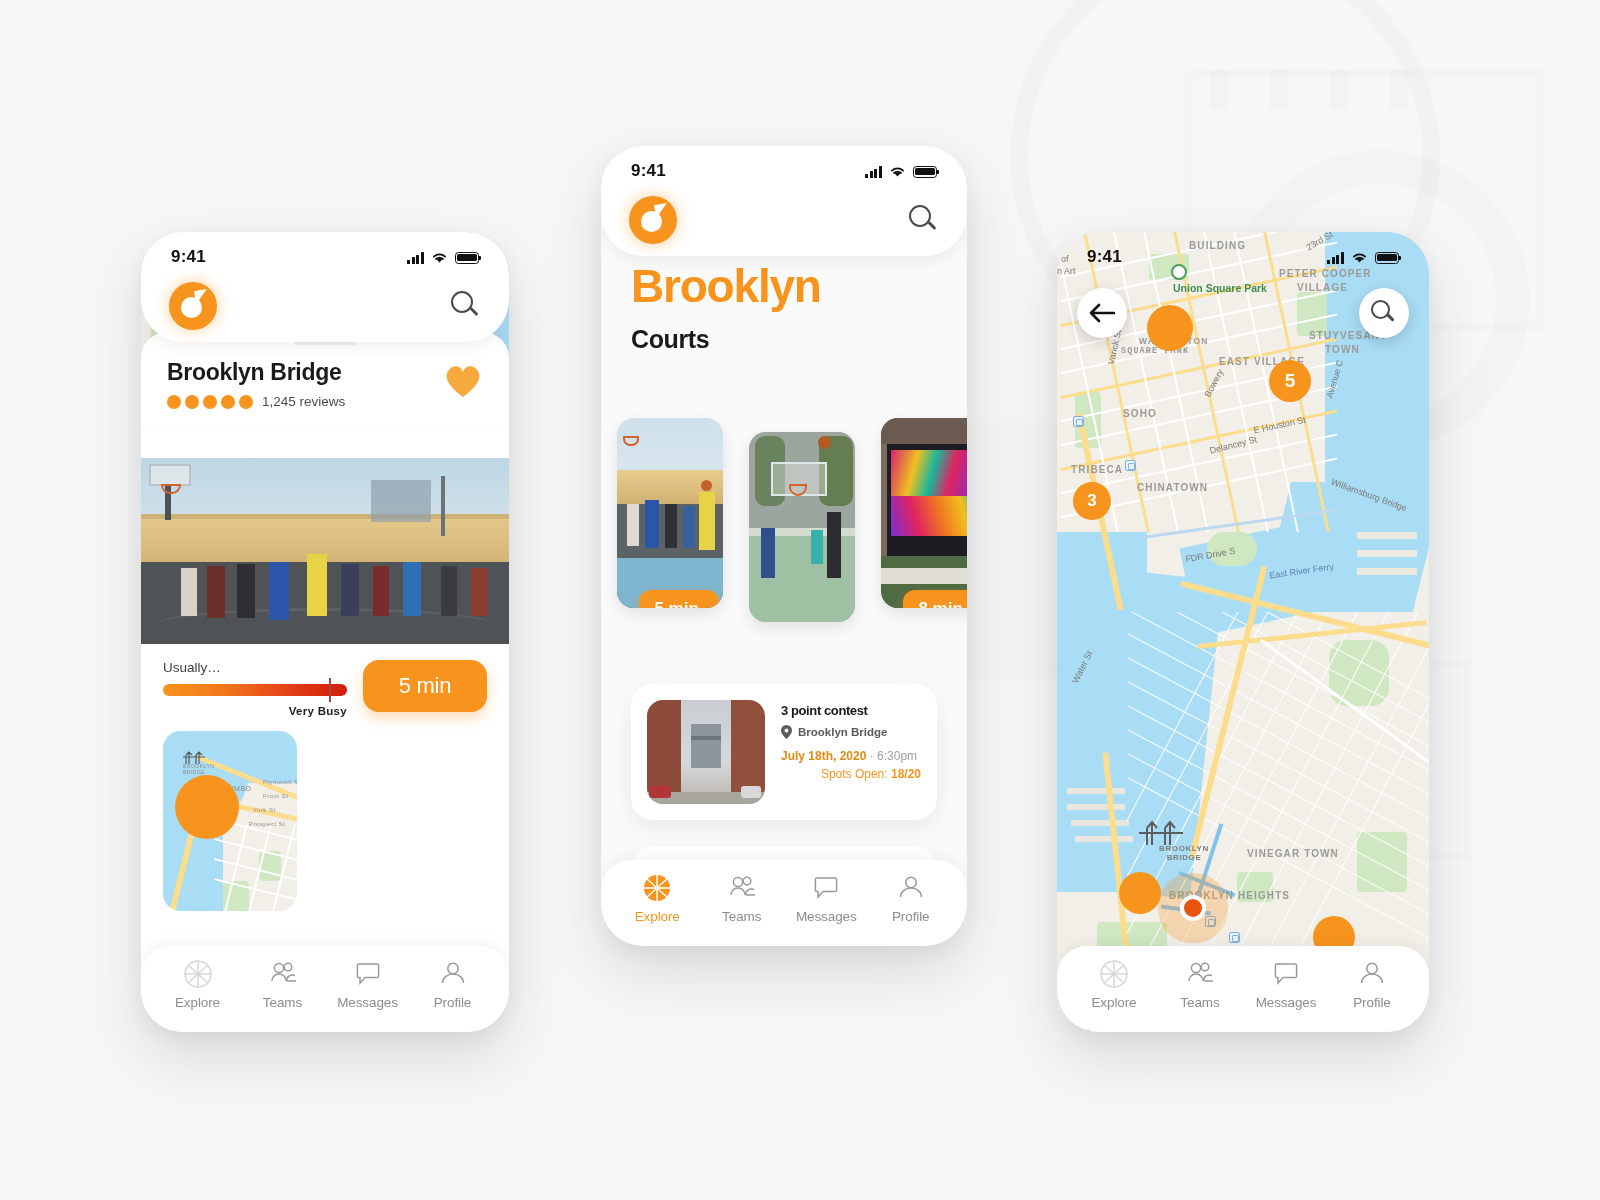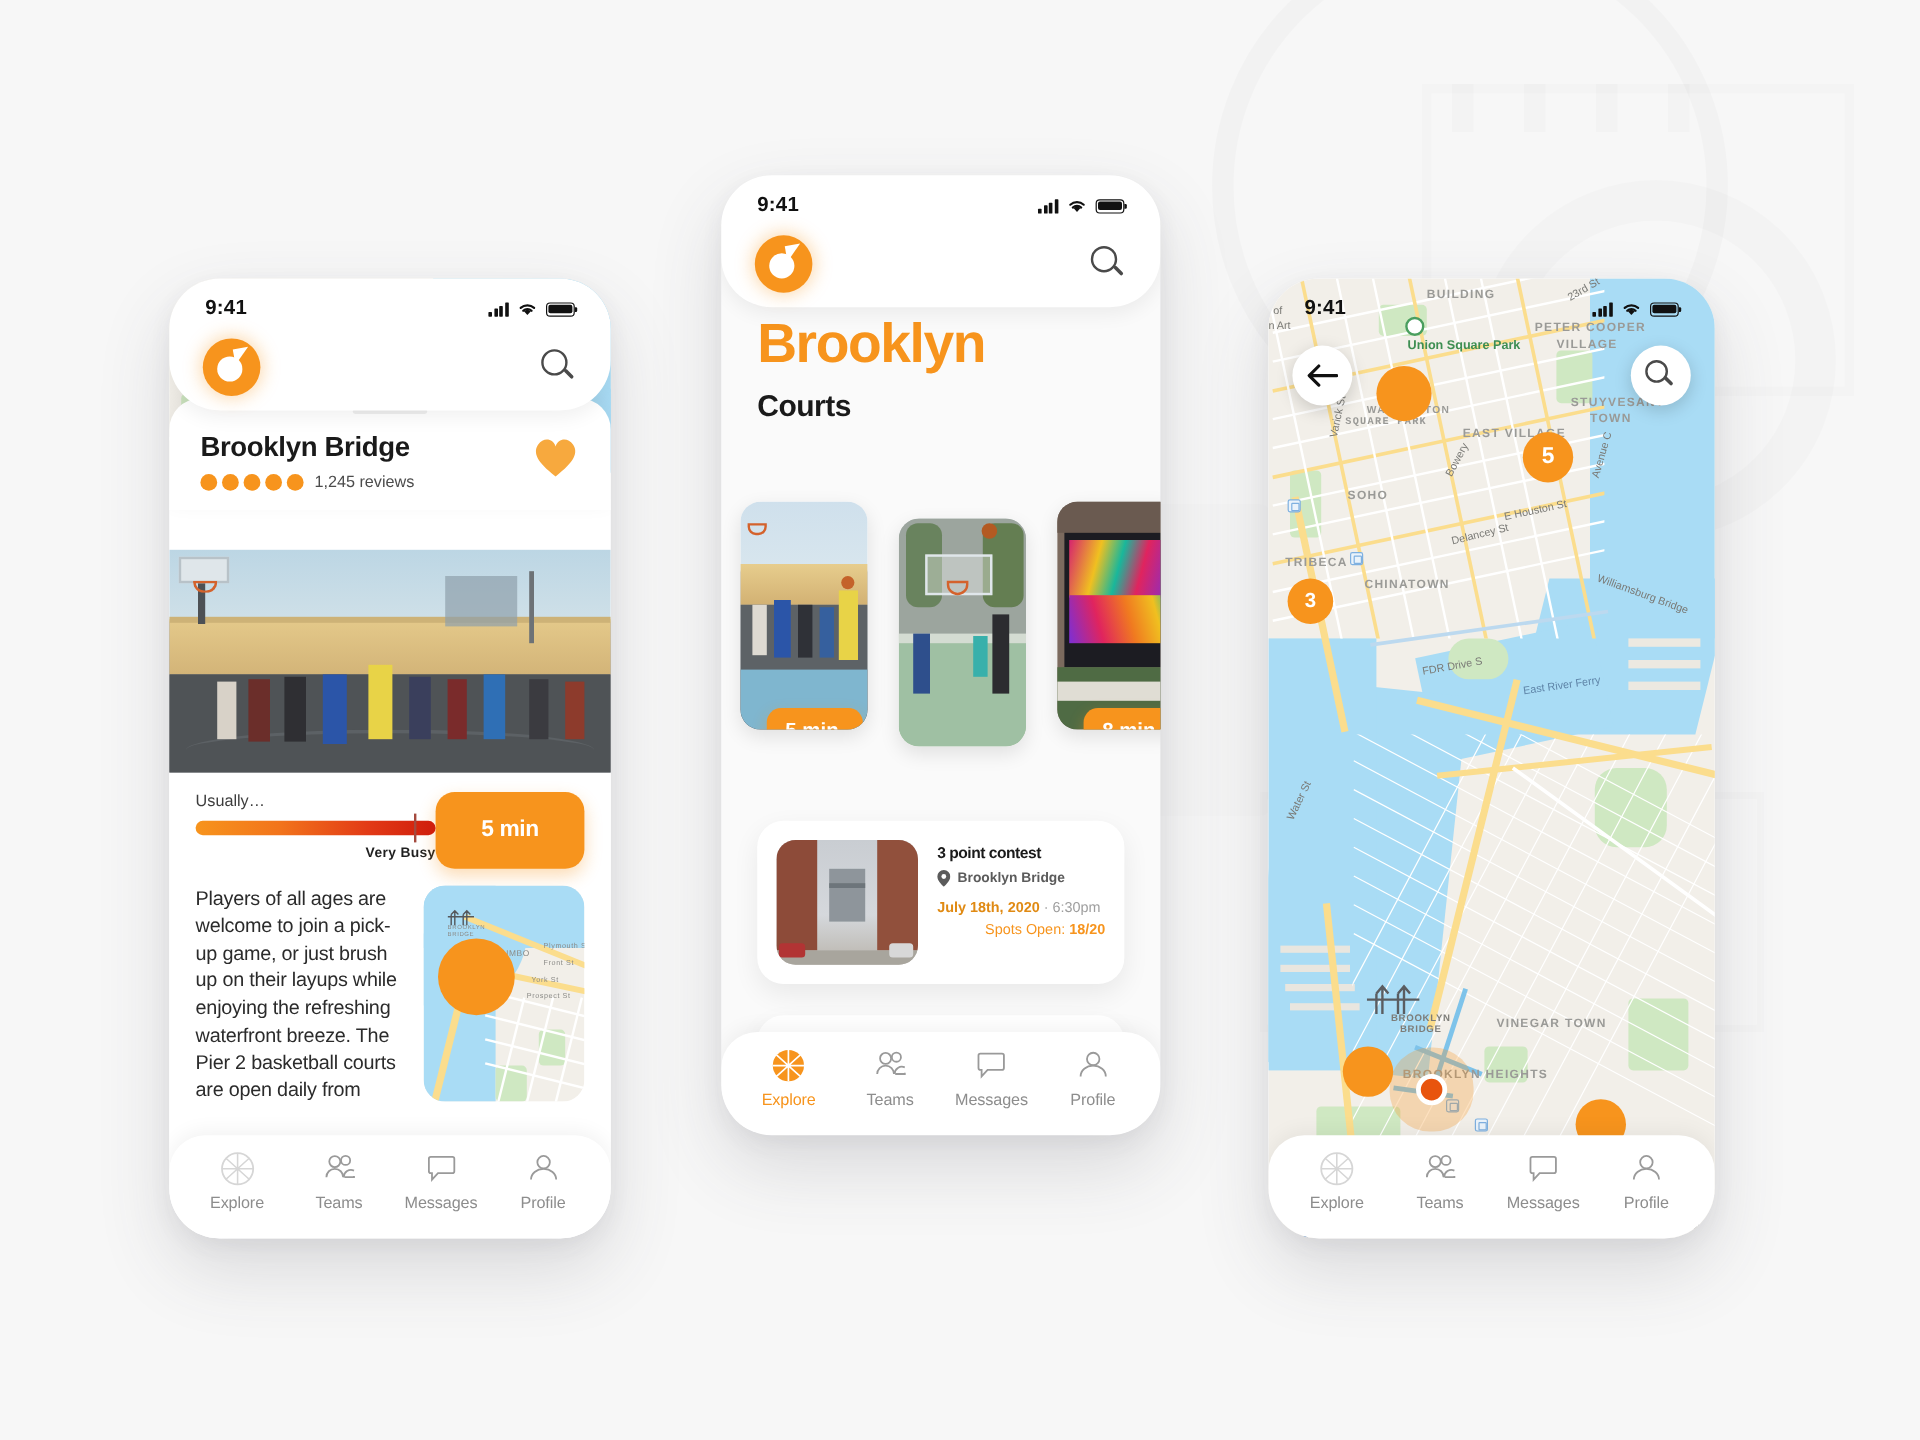--- a/index.html
+++ b/index.html
@@ -119,33 +119,33 @@
   .dots { display:flex; gap:4px; }
   .dots i { width:14px; height:14px; border-radius:50%; background:#F7941D; display:block; }
   .dc-rev { font-size:13.5px; color:#4c4c4c; }
   .heart { width:40px; height:36px; position:relative; flex:none; margin-top:4px; }
   .heart svg { width:100%; height:100%; display:block; }
 
   .court-photo { position:absolute; left:0; top:226px; width:100%; height:186px;
                  overflow:hidden; }
   .info-panel { position:absolute; left:0; top:412px; width:100%; bottom:0; background:#fff; }
 
-  .busy-row { display:flex; align-items:flex-start; padding:16px 22px 0 22px; }
+  .busy-row { display:flex; align-items:flex-start; gap:16px; padding:16px 22px 0 22px; }
   .busy-left { flex:1; }
   .busy-cap { font-size:13.5px; color:#3d3d3d; }
   .busy-bar { height:12px; border-radius:7px; margin-top:9px; position:relative;
     background:linear-gradient(90deg,#F7941D 0%,#F2741B 35%,#E23A16 72%,#CF1D0C 100%); }
   .busy-mark { position:absolute; right:16px; top:-6px; width:1.6px; height:24px;
                background:#a4493e; }
   .busy-lbl { font-size:11.5px; font-weight:bold; color:#1f1f1f; text-align:right;
               margin-top:9px; letter-spacing:0.3px; }
   .time-pill {
-    width:124px; height:64px; border-radius:16px; background:#F7941D;
+    width:124px; height:52px; border-radius:16px; background:#F7941D;
     display:flex; align-items:center; justify-content:center; flex:none;
-    color:#fff; font-size:19px; font-weight:bold; letter-spacing:-0.3px;
+    color:#fff; font-size:22px; font-weight:normal; letter-spacing:-0.3px;
     box-shadow:0 6px 14px rgba(247,148,29,0.33);
   }
 
   .desc-row { display:flex; gap:12px; padding:14px 22px 0 22px; }
   .desc-txt { flex:1; font-size:16.5px; line-height:1.38; color:#2b2b2b; letter-spacing:-0.2px; }
   .mini-map { width:134px; height:180px; border-radius:18px; overflow:hidden;
               position:relative; flex:none; }
 
   .pin-blob { position:absolute; border-radius:50%; background:#F7941D; }
 
@@ -349,21 +349,20 @@
         <div class="busy-cap">Usually…</div>
         <div class="busy-bar">
             <div class="busy-mark"></div>
           </div>
         <div class="busy-lbl">Very Busy</div>
       </div>
       <div class="time-pill">5 min</div>
     </div>
 
     <div class="desc-row">
-      <div class="desc-txt">Players of all ages are welcome to join a pick-up game, or just brush up on their layups while enjoying the refreshing waterfront breeze. The Pier 2 basketball courts are open daily from</div>
       <div class="mini-map">
         <div class="mapbg"></div>
         <div class="water" style="left:0;top:0;width:134px;height:52px;"></div>
         <div class="water" style="left:0;top:0;width:60px;height:180px;"></div>
         <div class="water" style="left:0;top:40px;width:86px;height:60px;border-radius:0 0 60px 0;"></div>
         <div class="park" style="left:96px;top:120px;width:22px;height:30px;"></div>
         <div class="park" style="left:60px;top:150px;width:26px;height:30px;"></div>
         <div class="road-y" style="left:30px;top:46px;width:120px;height:5px;transform:rotate(22deg);"></div>
         <div class="road-y" style="left:44px;top:78px;width:110px;height:5px;transform:rotate(12deg);"></div>
         <div class="road-y" style="left:20px;top:60px;width:6px;height:130px;transform:rotate(14deg);"></div>

